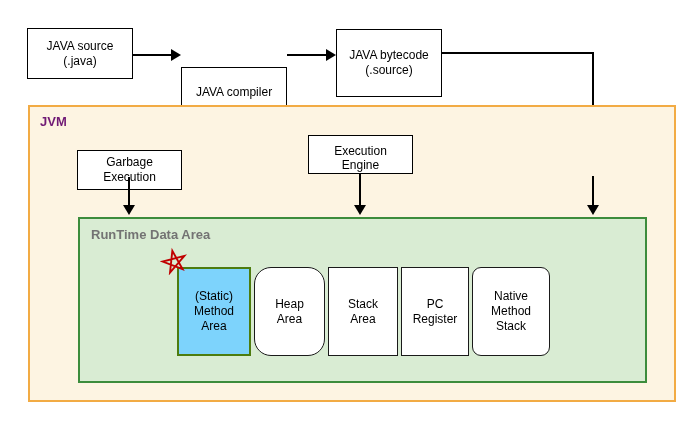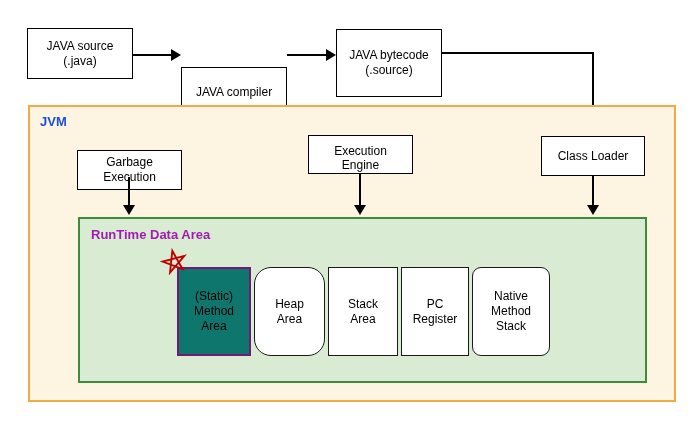--- a/index.html
+++ b/index.html
@@ -45,36 +45,36 @@
     width: 648px; height: 297px;
     background: #fdf4e2;
     border: 2px solid #f2ab44;
     box-sizing: border-box;
   }
   #jvm-label {
     position: absolute;
     left: 10px; top: 7px;
     font-weight: bold;
     font-size: 13px;
-    color: #1d4ed8;
+    color: #701a75;
   }
   #runtime-area {
     position: absolute;
     left: 48px; top: 110px;       
     width: 569px; height: 166px;
     background: #d9ecd3;
     border: 2px solid #3c8c3c;
     box-sizing: border-box;
   }
   #runtime-label {
     position: absolute;
     left: 11px; top: 8px;
     font-weight: bold;
     font-size: 13px;
-    color: #a21caf;
+    color: #737373;
   }
   #cells-row {
     position: absolute;
     left: 97px; top: 48px;        
     height: 89px;
     display: flex;
     gap: 3px;
   }
   .cell {
     background: #ffffff;
@@ -83,22 +83,22 @@
     flex-direction: column;
     align-items: center;
     justify-content: center;
     text-align: center;
     font-size: 12px;
     line-height: 1.25;
     box-sizing: border-box;
     height: 89px;
   }
   .cell.highlight {
-    background: #0f766e;
-    border: 2px solid #701a75;
+    background: #7dd3fc;
+    border: 2px solid #4d7c0f;
   }
   #star-marker {
     position: absolute;
     left: 160px; top: 247px;
     width: 28px; height: 28px;
   }
 </style>
 </head>
 <body>
 
@@ -163,23 +163,20 @@
   <div class="node" style="left:77px; top:137px; width:105px; height:40px;margin-top:13px;">
     <div>Garbage</div>
     <div>Execution</div>
   </div>
 
   <div class="node" style="left:308px; top:135px; width:105px; height:39px;justify-content:flex-end;">
     <div>Execution</div>
     <div>Engine</div>
   </div>
 
-  <div class="node" style="left:541px; top:136px; width:104px; height:40px;">
-    <div>Class Loader</div>
-  </div>
 
   <div class="vline" style="left:128px; top:177px; height:29px;"></div>
   <div class="arrow-down" style="left:123px; top:205px;"></div>
 
   <div class="vline" style="left:359px; top:174px; height:32px;"></div>
   <div class="arrow-down" style="left:354px; top:205px;"></div>
 
   <div class="vline" style="left:592px; top:176px; height:30px;"></div>
   <div class="arrow-down" style="left:587px; top:205px;"></div>
 

